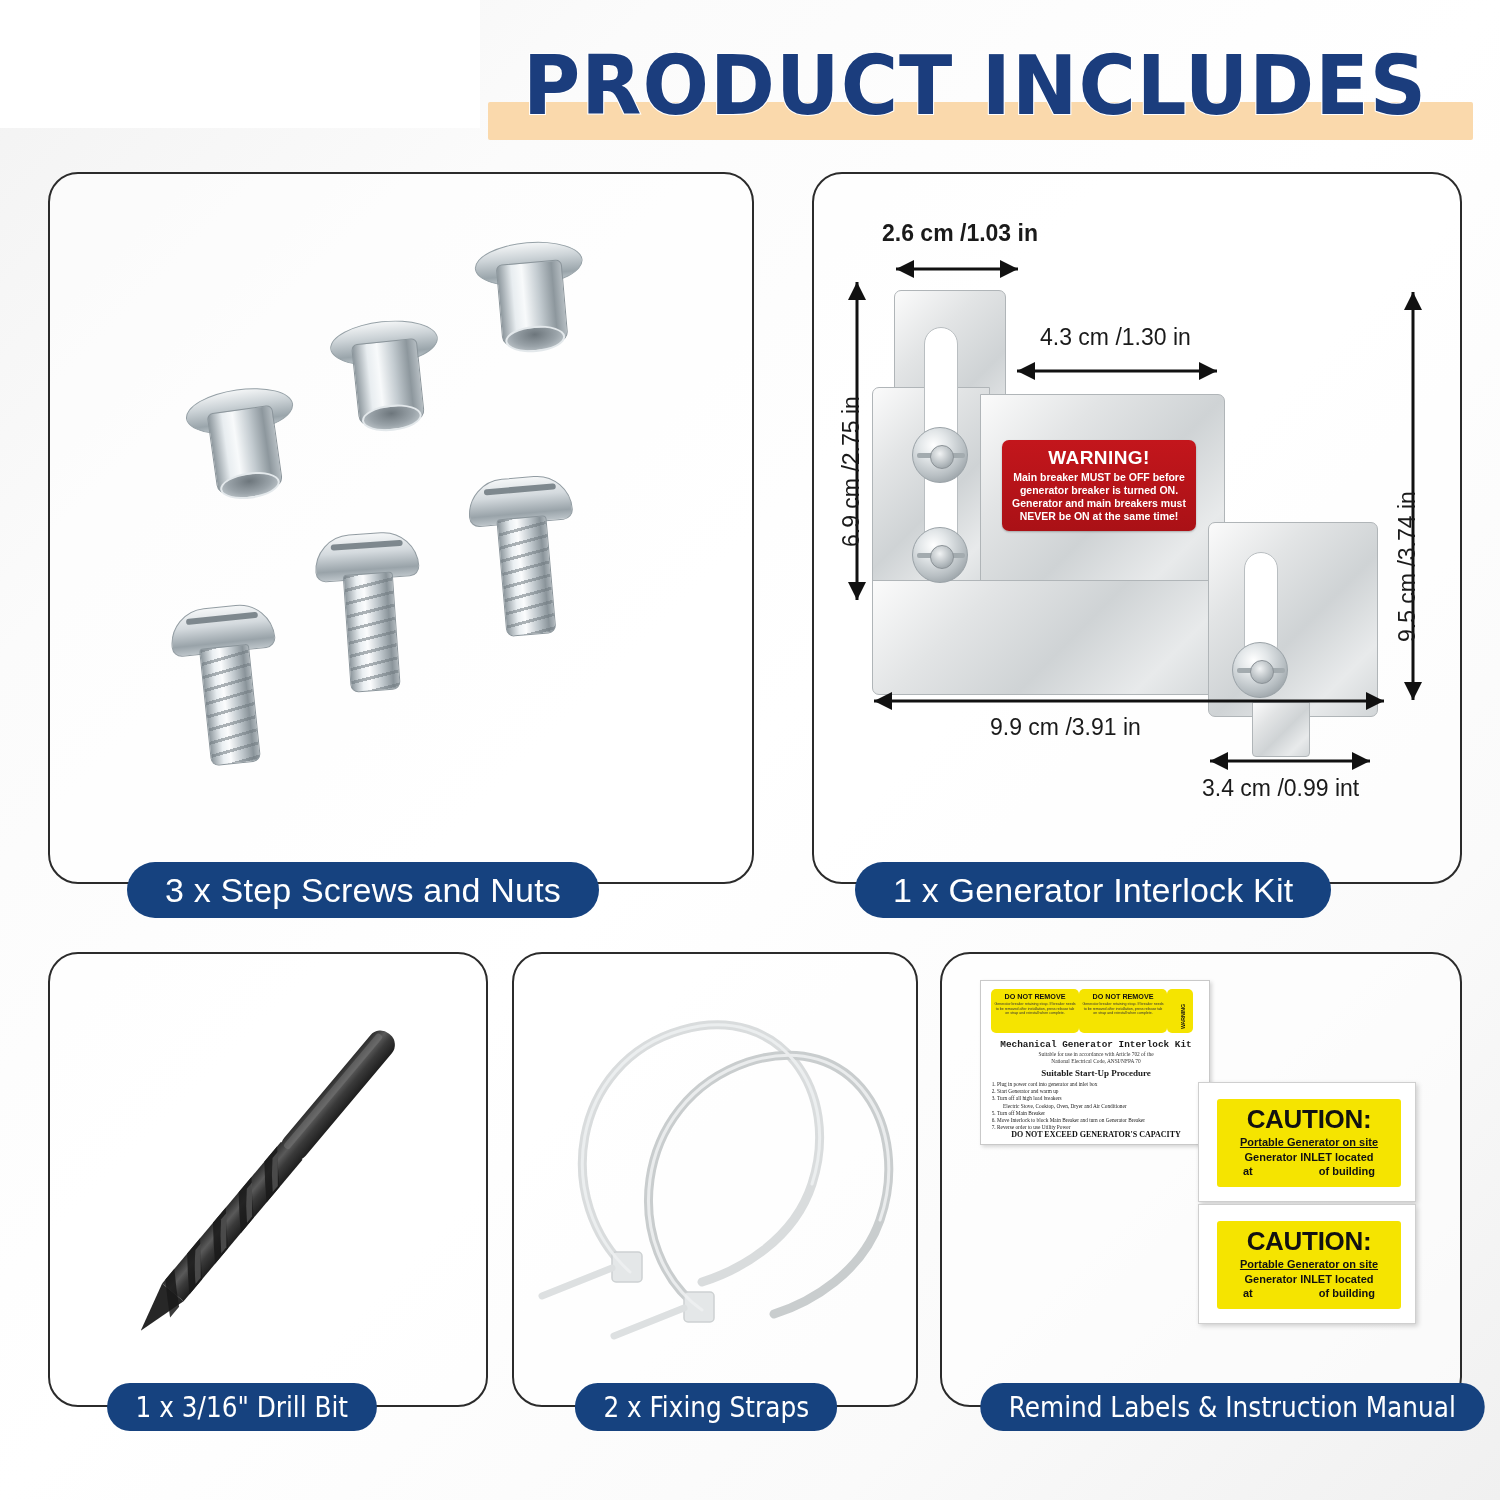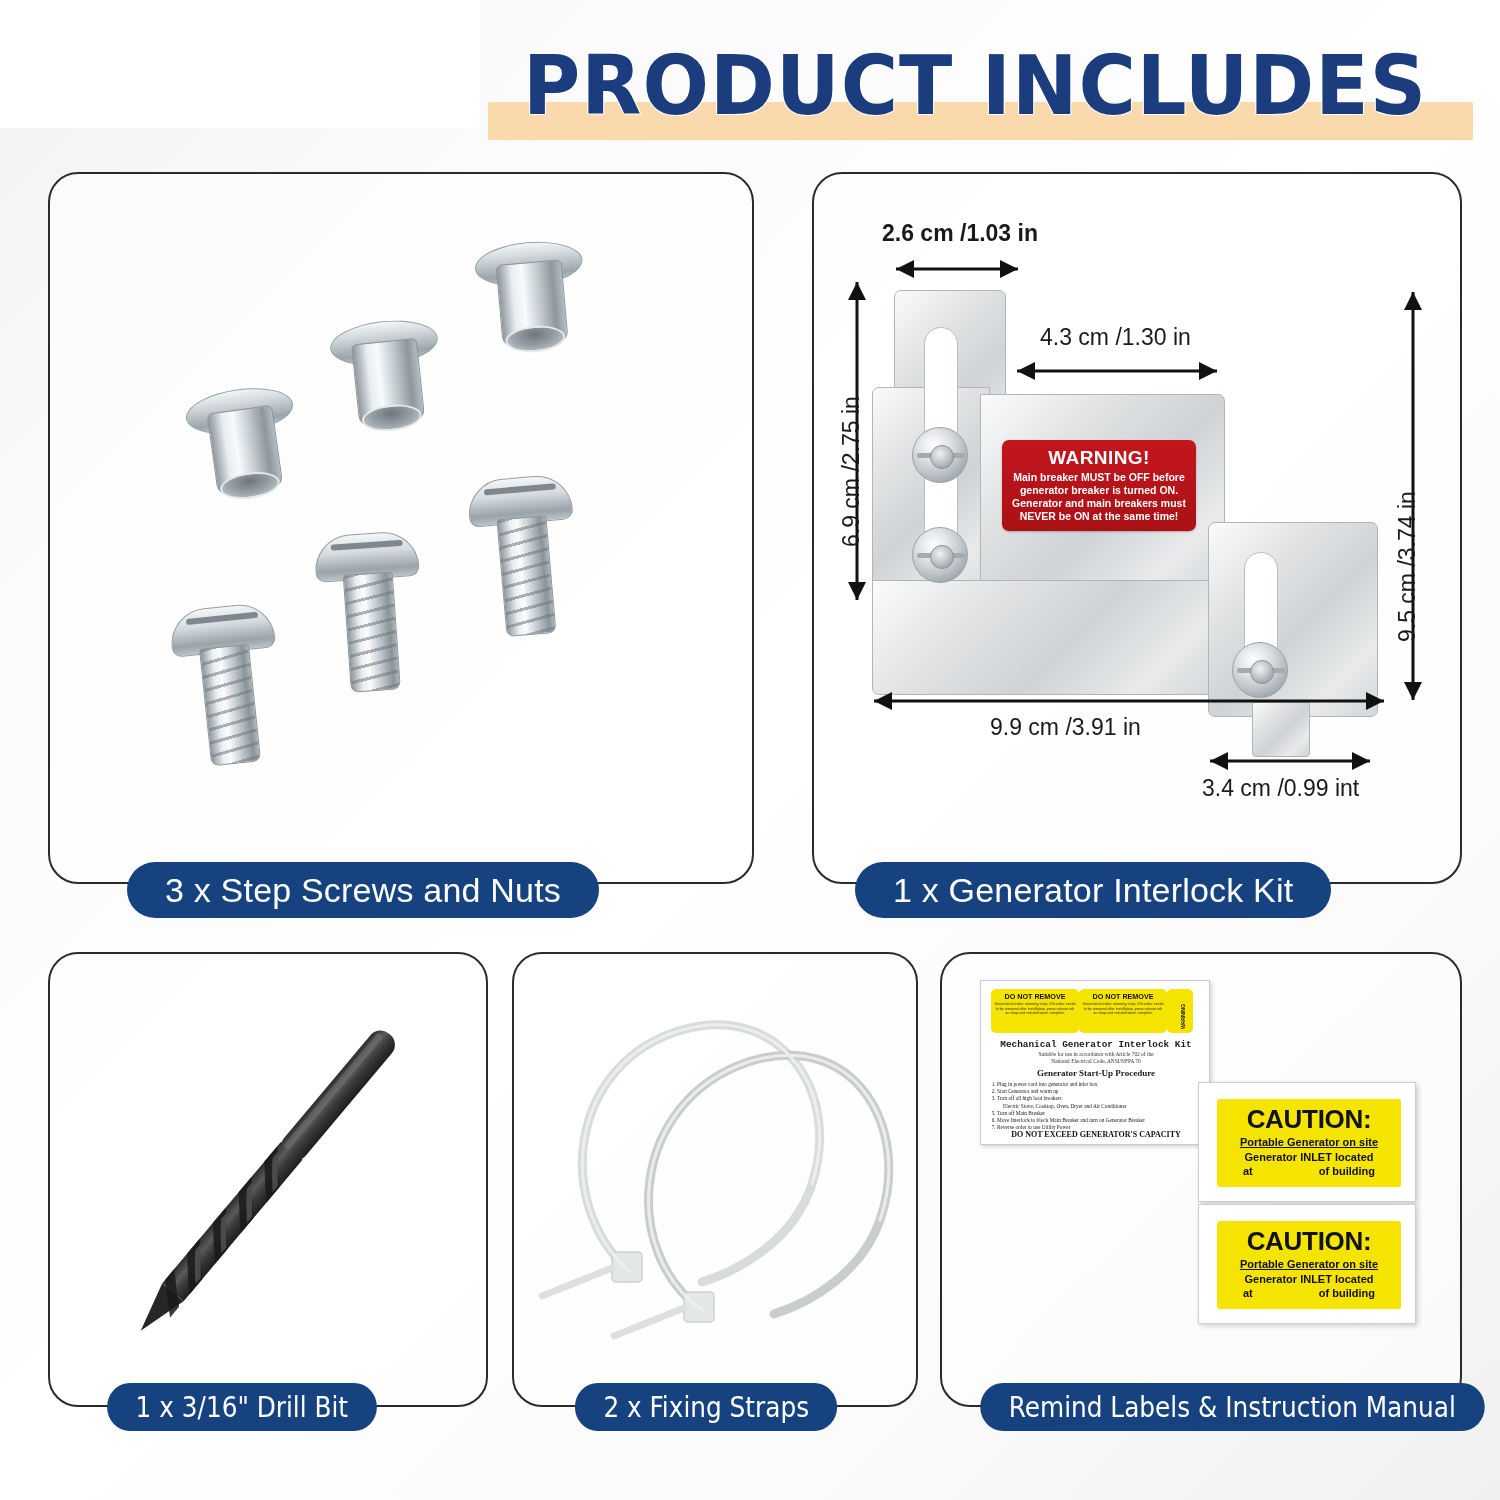--- a/index.html
+++ b/index.html
@@ -584,21 +584,21 @@
       <div class="dnr-vert">
         <span>WARNING</span>
       </div>
     </div>
 
     <div class="manual-title">Mechanical Generator Interlock Kit</div>
     <div class="manual-sub">
       <div>Suitable for use in accordance with Article 702 of the</div>
       <div>National Electrical Code, ANSI/NFPA 70</div>
     </div>
-    <div class="manual-proc">Generator Start-Up Procedure</div>
+    <div class="manual-proc">Suitable Start-Up Procedure</div>
     <ol class="manual-steps">
       <li>Plug in power cord into generator and inlet box</li>
       <li>Start Generator and warm up</li>
       <li>Turn off all high load breakers</li>
       <li class="sub">Electric Stove, Cooktop, Oven, Dryer and Air Conditioner</li>
       <li>Turn off Main Breaker</li>
       <li>Move Interlock to block Main Breaker and turn on Generator Breaker</li>
       <li>Reverse order to use Utility Power</li>
     </ol>
     <div class="manual-foot">DO NOT EXCEED GENERATOR'S CAPACITY</div>

